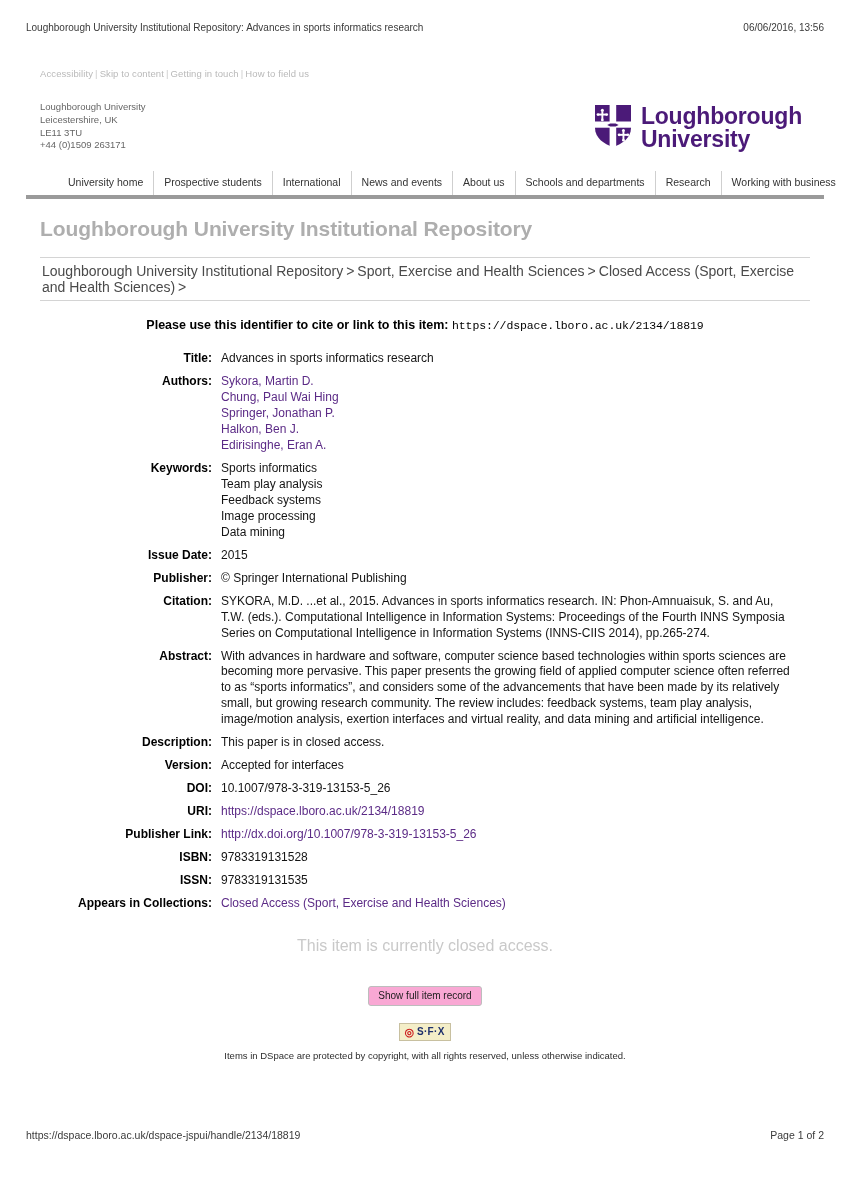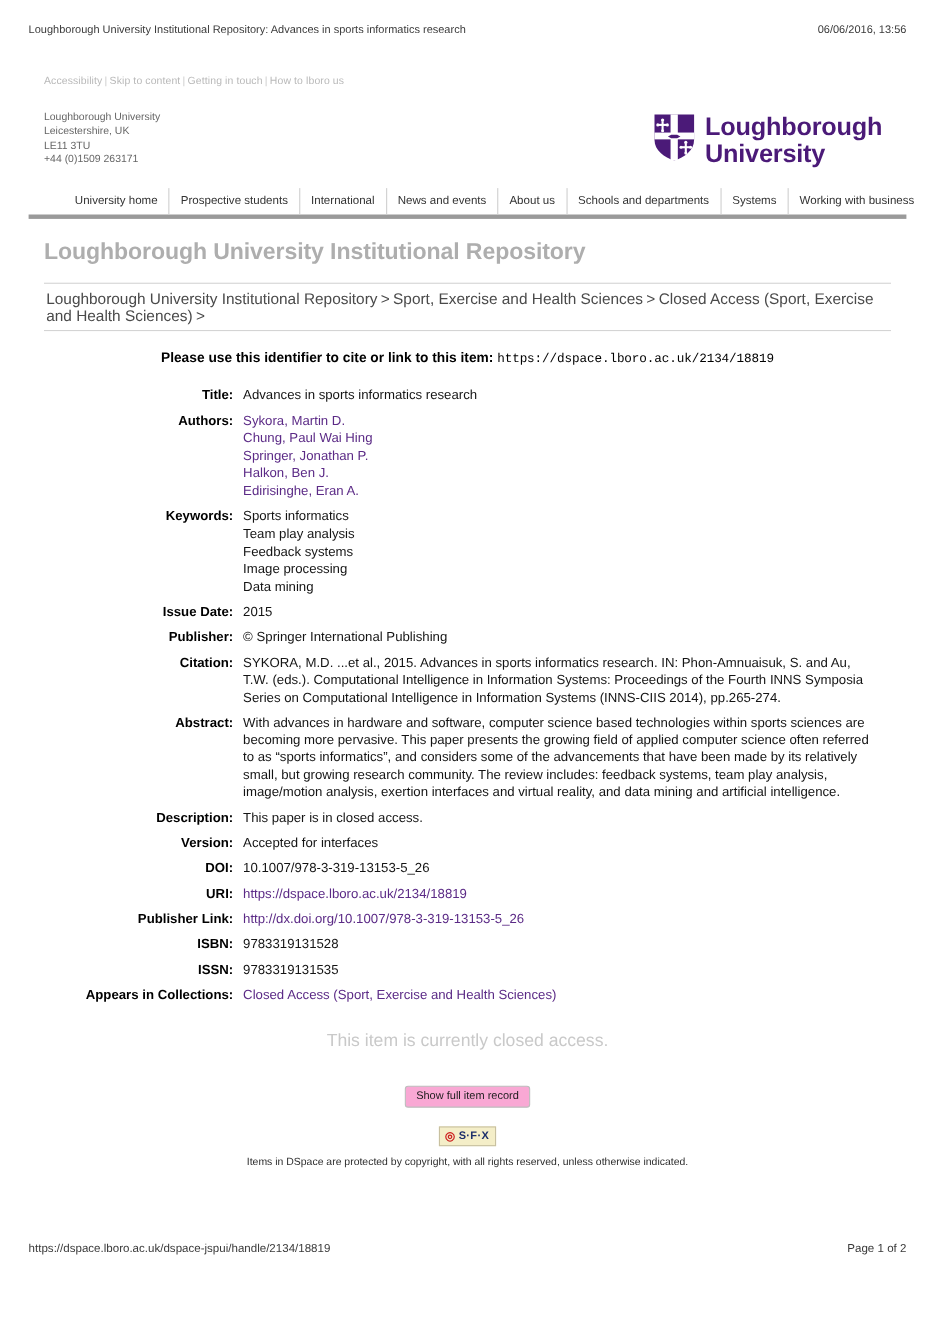--- a/index.html
+++ b/index.html
@@ -246,21 +246,21 @@
 <body>
 
 <div class="print-header">
   <span>Loughborough University Institutional Repository: Advances in sports informatics research</span>
   <span>06/06/2016, 13:56</span>
 </div>
 
 <div class="page">
 
   <div class="access-links">
-    <a href="#">Accessibility</a><span class="sep">|</span><a href="#">Skip to content</a><span class="sep">|</span><a href="#">Getting in touch</a><span class="sep">|</span><a href="#">How to lboro us</a>
+    <a href="#">Accessibility</a><span class="sep">|</span><a href="#">Skip to content</a><span class="sep">|</span><a href="#">Getting in touch</a><span class="sep">|</span><a href="#">How to field us</a>
   </div>
 
   <div class="identity">
     <div class="address">
       <div>Loughborough University</div>
       <div>Leicestershire, UK</div>
       <div>LE11 3TU</div>
       <div>+44 (0)1509 263171</div>
     </div>
 
@@ -299,21 +299,21 @@
   </div>
 
   <div class="navwrap">
     <div class="nav">
       <a class="nav-item" href="#">University home</a>
       <a class="nav-item" href="#">Prospective students</a>
       <a class="nav-item" href="#">International</a>
       <a class="nav-item" href="#">News and events</a>
       <a class="nav-item" href="#">About us</a>
       <a class="nav-item" href="#">Schools and departments</a>
-      <a class="nav-item" href="#">Systems</a>
+      <a class="nav-item" href="#">Research</a>
       <a class="nav-item" href="#">Working with business</a>
     </div>
   </div>
 
   <div class="repo-title">Loughborough University Institutional Repository</div>
 
   <div class="breadcrumb">
     <a href="#">Loughborough University Institutional Repository</a><span class="crumb-sep">&gt;</span><a href="#">Sport, Exercise and Health Sciences</a><span class="crumb-sep">&gt;</span><a href="#">Closed Access (Sport, Exercise and Health Sciences)</a><span class="crumb-sep">&gt;</span>
   </div>
 

